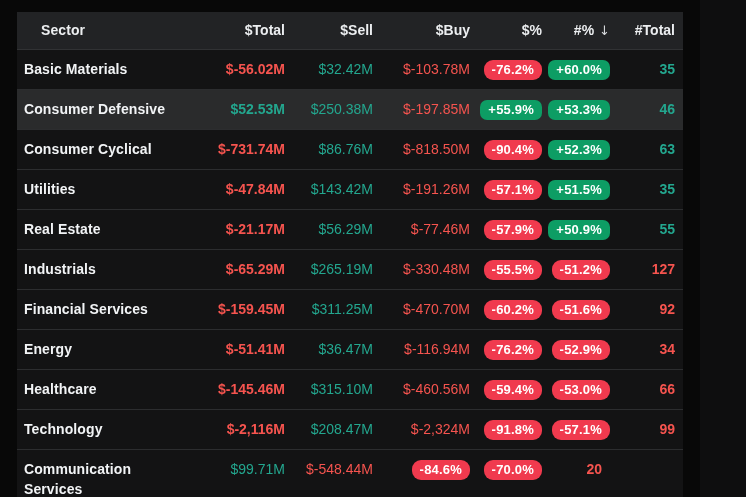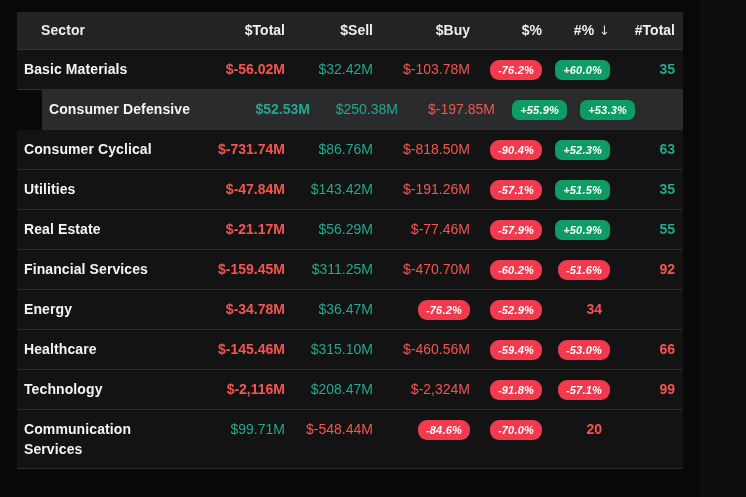--- a/index.html
+++ b/index.html
@@ -29,21 +29,21 @@
     overflow:hidden;
   }
   .row{
     display:grid;
     grid-template-columns:158px 110px 88px 97px 72px 68px 73px;
     background:var(--row-bg);
     border-bottom:1px solid var(--divider);
     min-height:38px;
     align-items:start;
   }
-  .row.highlight{background:var(--row-highlight);margin-left:25px;}
+  .row.highlight{background:var(--row-highlight);}
   .row.header{
     background:var(--header-bg);
     min-height:37px;
     border-bottom:1px solid #313234;
   }
   .cell{
     padding:9px 0 9px 0;
     font-size:14px;
     line-height:20px;
     color:#f2f4f6;
@@ -62,25 +62,24 @@
   .header .cell{
     padding-top:8px;padding-bottom:8px;
     font-weight:700;color:#eceef0;cursor:pointer;padding-left:24px;
   }
   .up{color:var(--up-text);}
   .down{color:var(--down-text);}
   .badge{
     display:inline-block;
     padding:3px 8px;
     border-radius:9px;
-    font-size:11px;
+    font-size:13px;
     font-weight:700;
     line-height:14px;
     letter-spacing:.2px;
-    font-style:italic;
   }
   .badge.up{background:var(--up-badge);color:#fff;border-radius:7px;}
   .badge.down{background:var(--down-badge);color:#fff;}
   .sort-arrow{
     font-weight:400;
     margin-left:5px;
     color:#d8dadd;
     font-family:"DejaVu Sans",sans-serif;
     font-size:13px;
   }
@@ -145,35 +144,45 @@
   <div class="row">
     <div class="cell sector">Real Estate</div>
     <div class="cell num bold down">$-21.17M</div>
     <div class="cell num up">$56.29M</div>
     <div class="cell num down">$-77.46M</div>
     <div class="cell num"><span class="badge down">-57.9%</span></div>
     <div class="cell num"><span class="badge up">+50.9%</span></div>
     <div class="cell num bold last up">55</div>
   </div>
 
+  <div class="row">
+    <div class="cell sector">Industrials</div>
+    <div class="cell num bold down">$-65.29M</div>
+    <div class="cell num up">$265.19M</div>
+    <div class="cell num down">$-330.48M</div>
+    <div class="cell num"><span class="badge down">-55.5%</span></div>
+    <div class="cell num"><span class="badge down">-51.2%</span></div>
+    <div class="cell num bold last down">127</div>
+  </div>
 
   <div class="row">
     <div class="cell sector">Financial Services</div>
     <div class="cell num bold down">$-159.45M</div>
     <div class="cell num up">$311.25M</div>
     <div class="cell num down">$-470.70M</div>
     <div class="cell num"><span class="badge down">-60.2%</span></div>
     <div class="cell num"><span class="badge down">-51.6%</span></div>
     <div class="cell num bold last down">92</div>
   </div>
 
   <div class="row">
     <div class="cell sector">Energy</div>
-    <div class="cell num bold down">$-34.78M</div>
+    <div class="cell num bold down">$-51.41M</div>
     <div class="cell num up">$36.47M</div>
+    <div class="cell num down">$-116.94M</div>
     <div class="cell num"><span class="badge down">-76.2%</span></div>
     <div class="cell num"><span class="badge down">-52.9%</span></div>
     <div class="cell num bold last down">34</div>
   </div>
 
   <div class="row">
     <div class="cell sector">Healthcare</div>
     <div class="cell num bold down">$-145.46M</div>
     <div class="cell num up">$315.10M</div>
     <div class="cell num down">$-460.56M</div>

